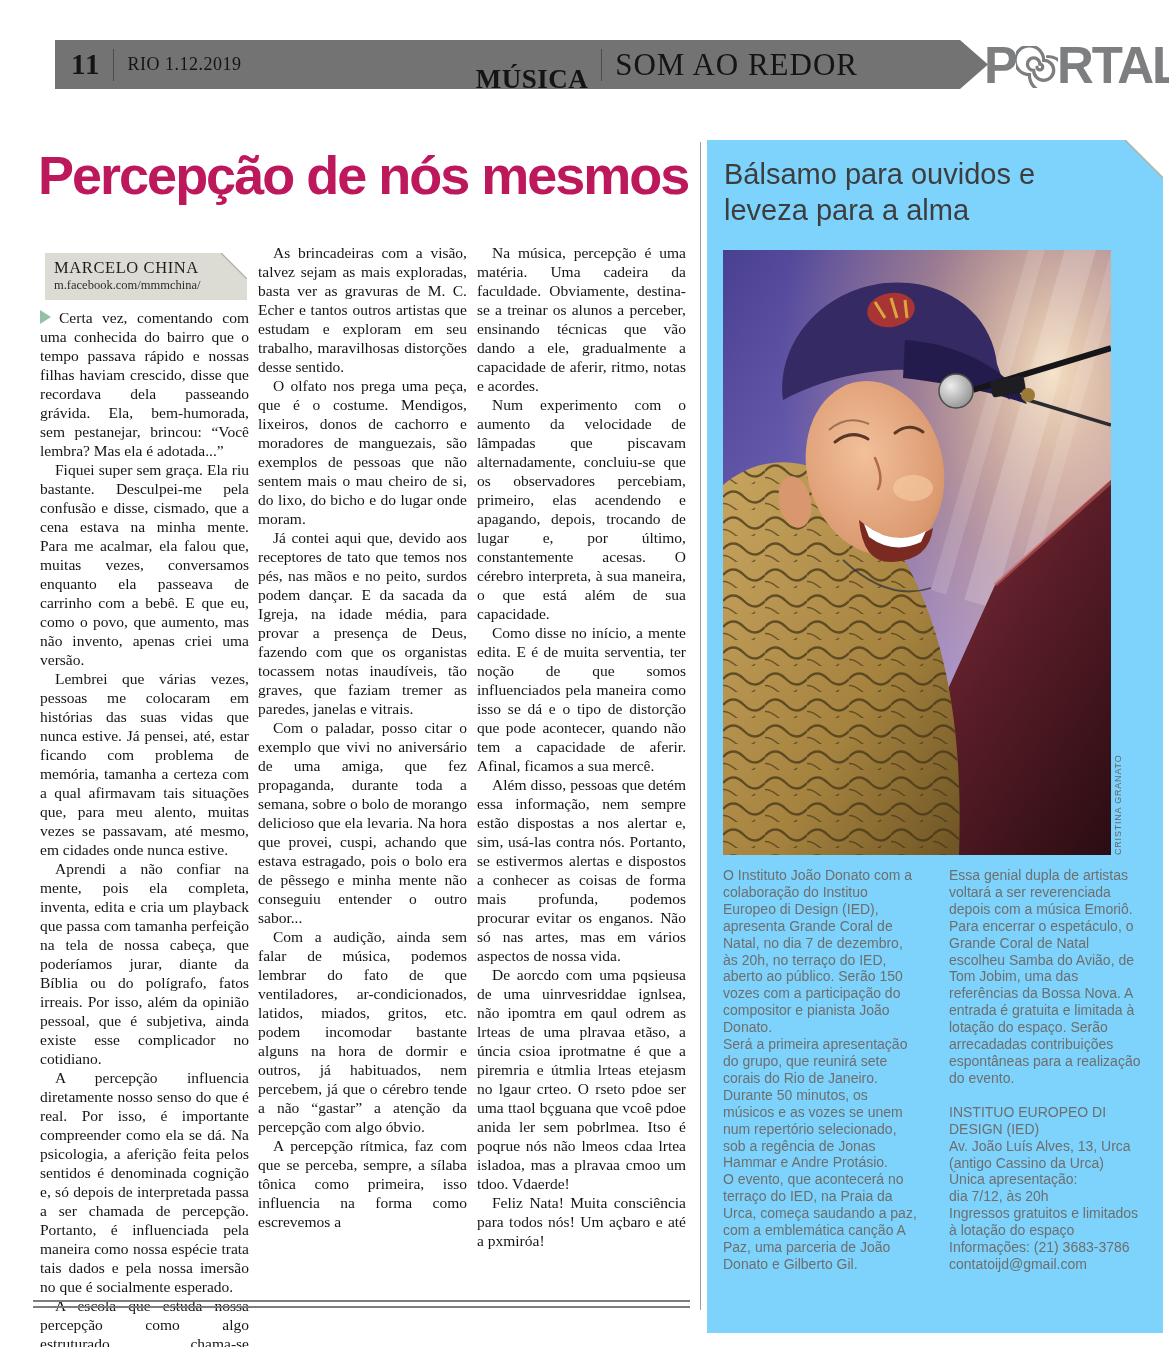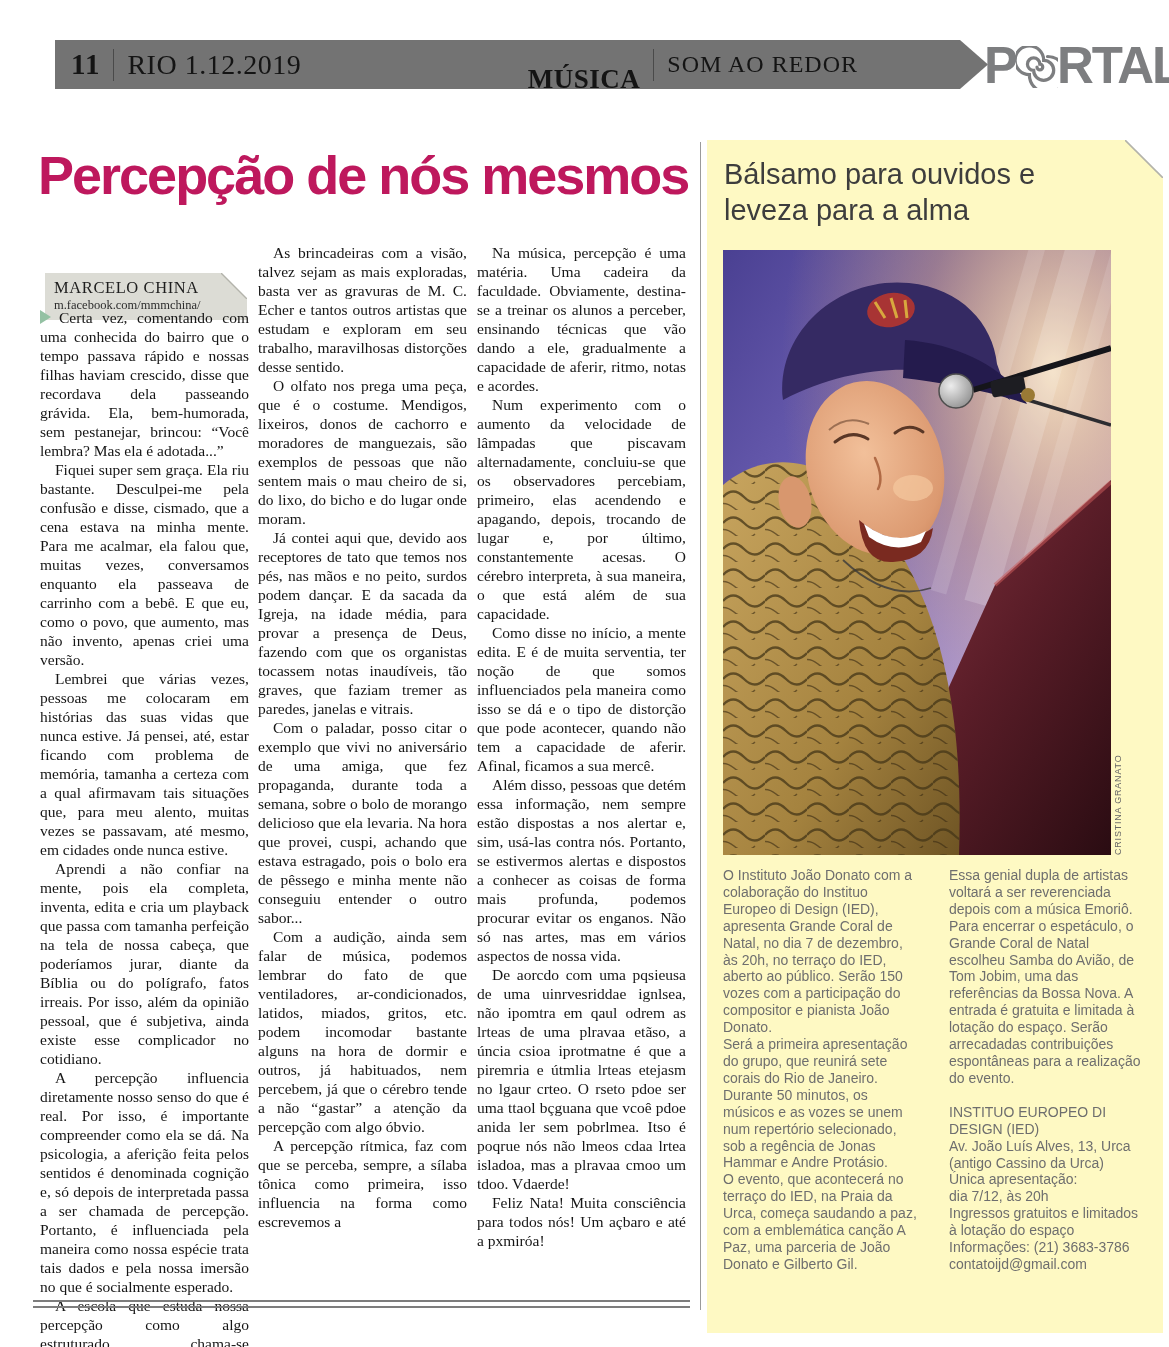--- a/index.html
+++ b/index.html
@@ -5,60 +5,60 @@
   html,body{margin:0;padding:0;background:#fff;}
   .page{position:relative;width:1169px;height:1347px;background:#ffffff;overflow:hidden;
         font-family:"Liberation Serif","DejaVu Serif",serif;color:#141414;}
 
   
   .banner{position:absolute;left:55px;top:40px;width:933px;height:49px;background:#737373;
           display:flex;align-items:center;
           clip-path:polygon(0 0,calc(100% - 28px) 0,100% 50%,calc(100% - 28px) 100%,0 100%);}
   .pgnum{font-weight:700;font-size:29px;margin-left:16px;letter-spacing:1px;}
   .vdiv{width:1px;height:32px;background:#4a4a4a;margin:0 13px;flex:none;}
-  .edition{font-size:28px;letter-spacing:0.5px;}
+  .edition{font-size:18px;letter-spacing:0.5px;}
   .banner .rgt{margin-left:auto;display:flex;align-items:center;padding-right:130px;}
   .section{font-weight:700;font-size:27px;letter-spacing:0.5px;margin-top:30px;}
-  .subsection{font-size:24px;letter-spacing:1px;text-align:right;}
+  .subsection{font-size:31px;letter-spacing:1px;text-align:right;}
 
   
   .logo{position:absolute;left:984px;top:41px;height:50px;display:flex;align-items:center;
         font-family:"Liberation Sans","DejaVu Sans",sans-serif;font-weight:700;
         font-size:51px;color:#7d7e80;letter-spacing:-2px;line-height:50px;}
   .logo svg{margin:2px -1px 0 0;}
 
   
   .headline{position:absolute;left:38px;top:144px;margin:0;white-space:nowrap;
             font-family:"Liberation Sans","DejaVu Sans",sans-serif;
             font-weight:700;font-size:54px;letter-spacing:-2px;color:#be185d;}
 
   
   .byline{position:absolute;left:45px;top:253px;width:202px;height:47px;background:#dcdcd5;
-          box-sizing:border-box;padding:5px 0 0 9px;margin-top:20px;}
+          box-sizing:border-box;padding:5px 0 0 9px;}
   .byline .name{font-size:16.5px;color:#1e1e1e;letter-spacing:0.6px;}
   .byline .url{font-size:12.5px;color:#2c2c2c;}
   .fold{position:absolute;top:0;right:0;}
 
   
   .vrule{position:absolute;left:700px;top:142px;width:1px;height:1168px;background:#9a9a9a;}
   .news-col{position:absolute;width:209px;top:243px;text-align:justify;
             font-size:15.5px;line-height:19px;color:#151515;}
   #col0{left:40px;top:308px;}
   #col1{left:258px;}
   #col2{left:477px;}
   .news-col p{margin:0;text-indent:15px;}
   .news-col p.noindent{text-indent:0;}
   .tri{display:inline-block;width:0;height:0;border-left:11px solid #94c1a3;
        border-top:7px solid transparent;border-bottom:7px solid transparent;
        margin-right:8px;vertical-align:-1px;}
   .dblrule{position:absolute;left:33px;top:1300px;width:657px;height:4px;
            border-top:2px solid #7d7d7d;border-bottom:2px solid #7d7d7d;}
 
   
-  .side-box{position:absolute;left:707px;top:140px;width:456px;height:1193px;background:#fef9c3;}
+  .side-box{position:absolute;left:707px;top:140px;width:456px;height:1193px;background:#7dd3fc;}
   .side-title{position:absolute;left:17px;top:16px;margin:0;width:370px;
               font-family:"Liberation Sans","DejaVu Sans",sans-serif;font-weight:400;
               font-size:29px;line-height:36px;color:#3d3d3d;}
   .photo{position:absolute;left:16px;top:110px;width:388px;height:605px;overflow:hidden;}
   .photo svg{display:block;}
   .credit{position:absolute;left:406px;top:545px;height:170px;
           writing-mode:vertical-rl;transform:rotate(180deg);
           font-family:"Liberation Sans","DejaVu Sans",sans-serif;
           font-size:9px;letter-spacing:0.8px;color:#666;}
   .side-cols{position:absolute;left:16px;top:727px;width:420px;display:flex;gap:32px;

